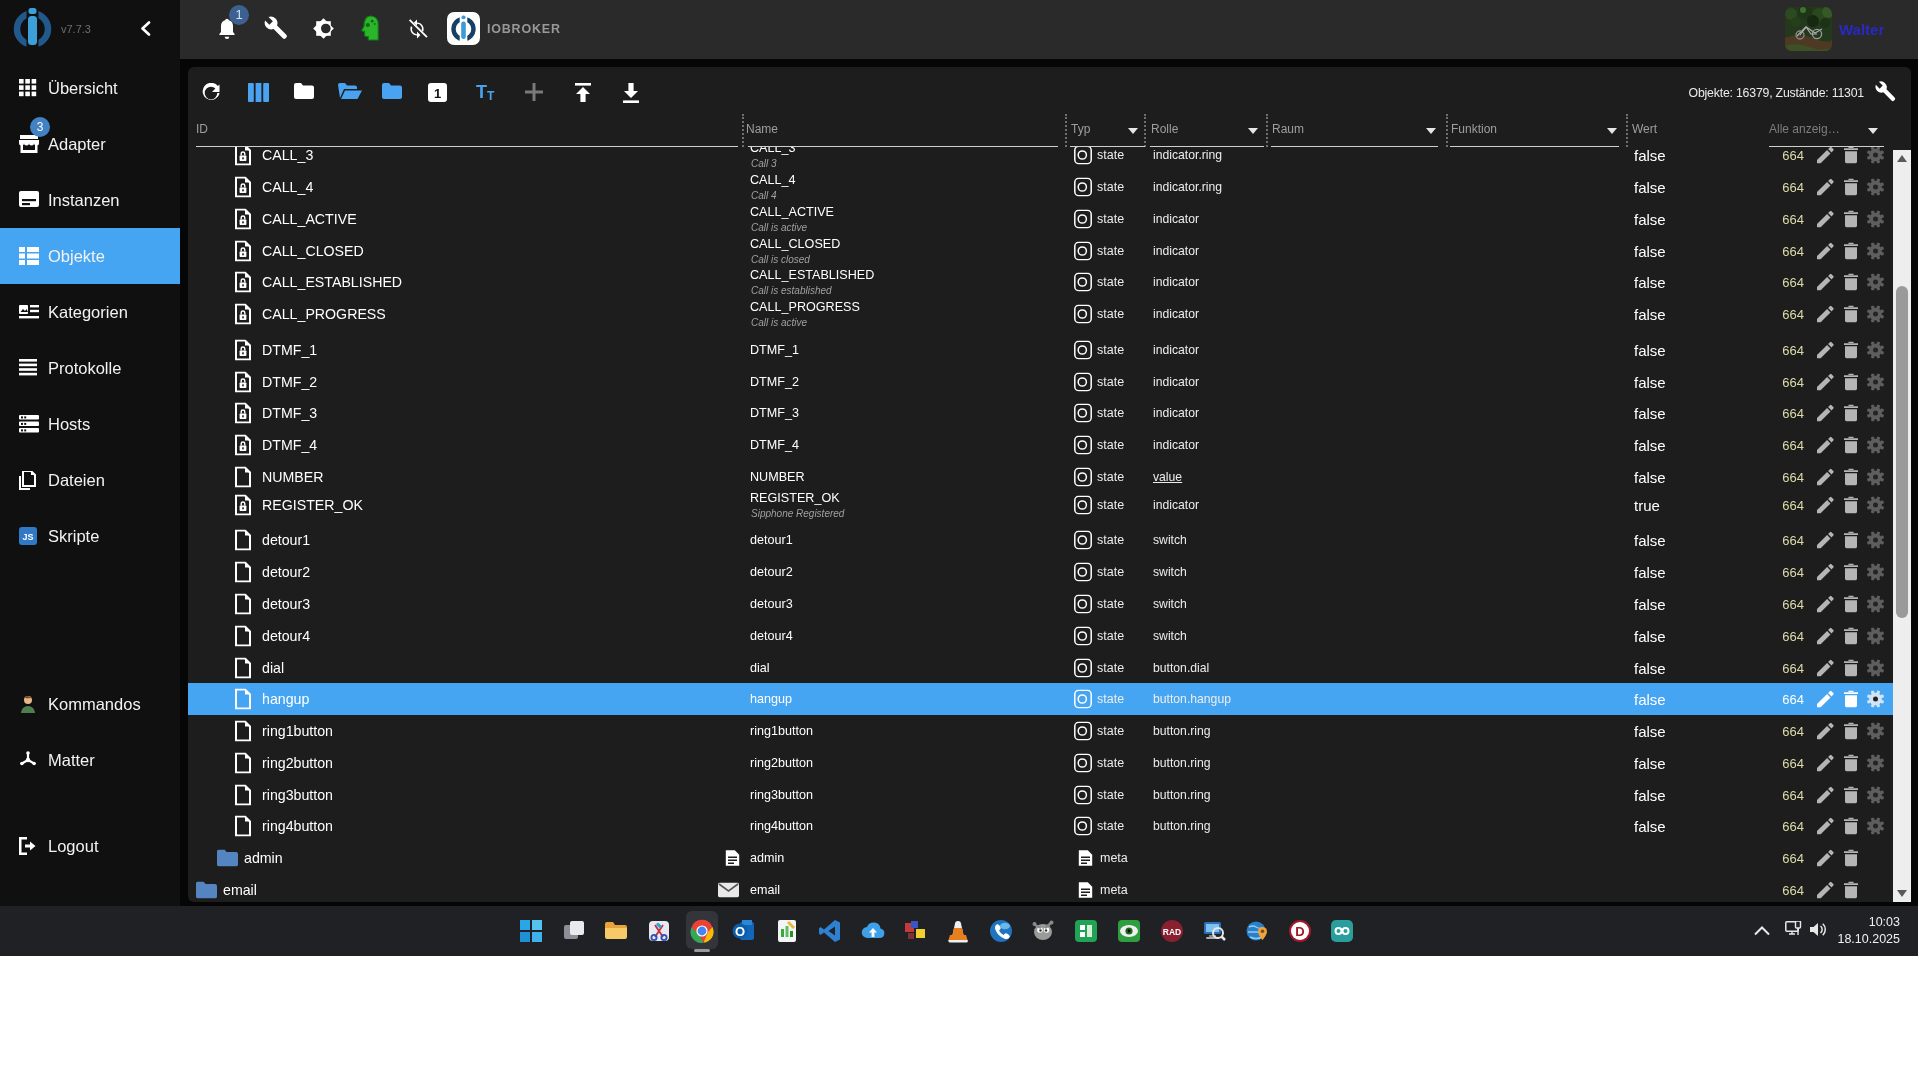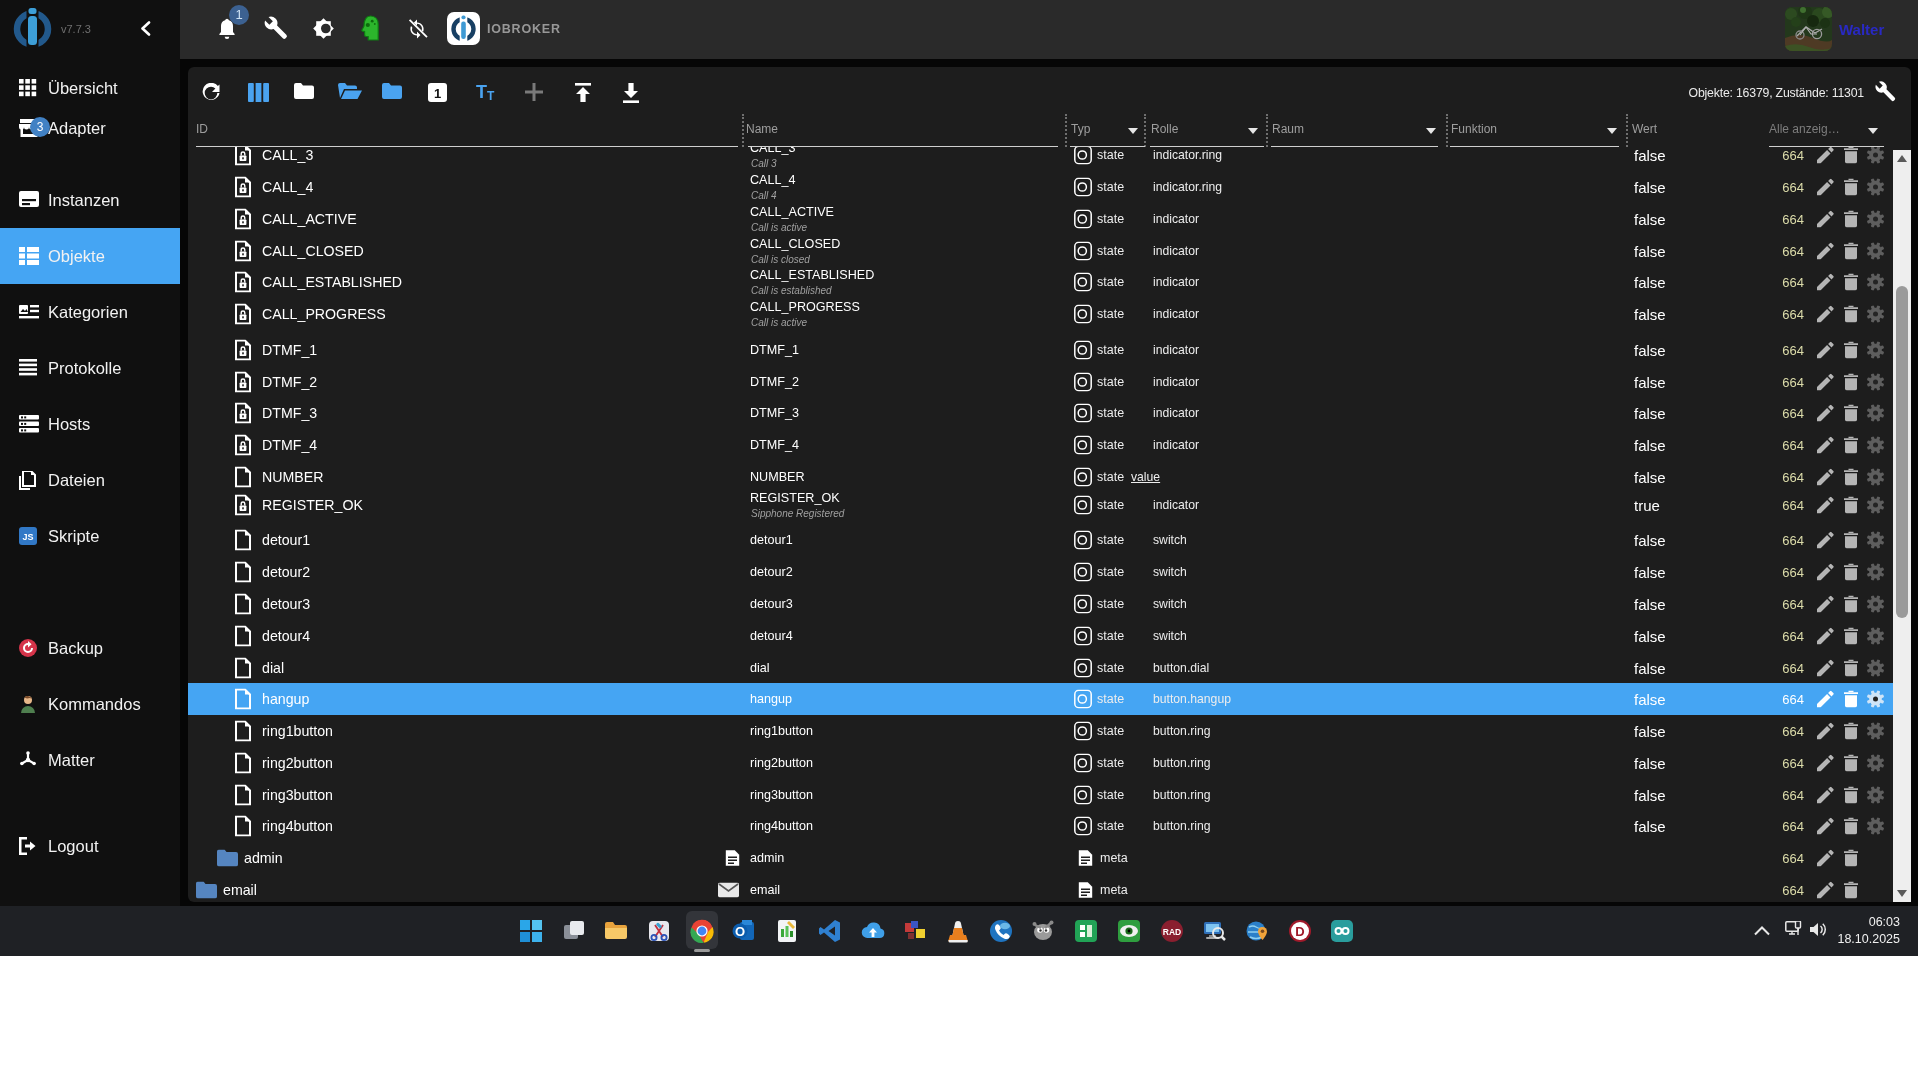--- a/index.html
+++ b/index.html
@@ -60,21 +60,21 @@
           <rect x="0.0" y="6.3" width="4.6" height="4.6" fill="#ffffff"></rect>
           <rect x="6.3" y="6.3" width="4.6" height="4.6" fill="#ffffff"></rect>
           <rect x="12.6" y="6.3" width="4.6" height="4.6" fill="#ffffff"></rect>
           <rect x="0.0" y="12.6" width="4.6" height="4.6" fill="#ffffff"></rect>
           <rect x="6.3" y="12.6" width="4.6" height="4.6" fill="#ffffff"></rect>
           <rect x="12.6" y="12.6" width="4.6" height="4.6" fill="#ffffff"></rect>
         </svg>
       </span>
       <span class="lbl">Übersicht</span>
     </div>
-<div class="mi a" style="top:100px;padding-left:36px;">
+<div class="mi a" style="top:116px;padding-left:36px;">
       <span class="ic">
         <svg width="20" height="18" viewBox="0 0 20 18">
           <rect x="1" y="0" width="18" height="4" fill="#ffffff"></rect>
           <path d="M0 5 h20 v3 a2.5 2.5 0 0 1 -5 0 a2.5 2.5 0 0 1 -5 0 a2.5 2.5 0 0 1 -5 0 a2.5 2.5 0 0 1 -5 0 z" fill="#ffffff"></path>
           <path d="M1.5 10 v8 h17 v-8 h-2.5 v5 h-12 v-5 z" fill="#ffffff"></path>
         </svg>
       </span>
       <span class="lbl">Adapter</span>
     </div>
 <div class="mi a" style="top:172px;">
@@ -150,29 +150,20 @@
       <span class="lbl">Hosts</span>
     </div>
 <div class="mi a" style="top:508px;">
       <span class="ic">
         <svg width="18" height="18" viewBox="0 0 18 18">
           <rect x="0" y="0" width="18" height="18" rx="3" fill="#3178c6"></rect>
           <text x="9" y="13" font-family="Liberation Sans" font-size="9" font-weight="bold" fill="#fff" text-anchor="middle">JS</text>
         </svg>
       </span>
       <span class="lbl">Skripte</span>
-    </div>
-<div class="mi a" style="top:620px;">
-      <span class="ic">
-        <svg width="18" height="18" viewBox="0 0 18 18">
-          <circle cx="9" cy="9" r="9" fill="#d5344a"></circle>
-          <path d="M9 4 a5 5 0 1 0 5 5 h-2 a3 3 0 1 1 -3 -3 v2.6 l3.6-3.3 L9 2z" fill="#fff"></path>
-        </svg>
-      </span>
-      <span class="lbl">Backup</span>
     </div>
 <div class="mi a" style="top:676px;">
       <span class="ic">
         <svg width="18" height="18" viewBox="0 0 18 18">
           <circle cx="9" cy="5" r="4" fill="#e8b88a"></circle>
           <path d="M5.5 2.5 a4.5 4.5 0 0 1 7.5 1.5 l-2-1 -3 0.6z" fill="#7a4a28"></path>
           <path d="M2 18 a7 7 0 0 1 14 0z" fill="#4f7f4f"></path>
         </svg>
       </span>
       <span class="lbl">Kommandos</span>
@@ -872,21 +863,21 @@
         </span>
 <span class="a idtxt" style="left:74px;top:50%;">NUMBER</span>
 <span class="a nm" style="left:562px;top:50%;transform:translateY(-50%);">NUMBER</span>
 <span class="a tico" style="left:886px;top:50%;">
           <svg width="18" height="19" viewBox="0 0 18 19">
             <rect x="0.8" y="0.8" width="16.4" height="17.4" rx="4" fill="none" stroke="#fff" stroke-width="1.5"></rect>
             <circle cx="8.3" cy="9.5" r="4.1" fill="none" stroke="#fff" stroke-width="1.5"></circle>
           </svg>
         </span>
 <span class="a typtxt" style="left:909px;top:50%;transform:translateY(-50%);">state</span>
-<span class="a rolle" style="left:943px;top:50%;transform:translateY(-50%);text-decoration:underline;">value</span>
+<span class="a rolle" style="left:965px;top:50%;transform:translateY(-50%);text-decoration:underline;">value</span>
 <span class="a wert" style="left:1446px;top:50%;transform:translateY(-50%);">false</span>
 <span class="a v664" style="left:1580px;width:36px;text-align:right;top:50%;transform:translateY(-50%);color:#dcdcaa;">664</span>
 <span class="a tico" style="left:1629px;top:50%;">
           <svg width="17" height="17" viewBox="0 0 17 17">
             <path d="M0 13.6 V17 h3.4 L13.5 6.9 10.1 3.5z" fill="#b5b5b5"></path>
             <path d="M16.3 4.1 a1.1 1.1 0 0 0 0-1.6 L14.5 0.7 a1.1 1.1 0 0 0 -1.6 0 L11.1 2.5 l3.4 3.4z" fill="#b5b5b5"></path>
           </svg>
         </span>
 <span class="a tico" style="left:1656px;top:50%;">
           <svg width="14" height="17" viewBox="0 0 14 17">
@@ -1693,14 +1684,14 @@
         <rect x="10.5" y="0" width="5" height="7" rx="1" fill="#21232a" stroke="#e8e8e8" stroke-width="1.4"></rect>
         <line x1="13" y1="7" x2="13" y2="14" stroke="#e8e8e8" stroke-width="1.4"></line>
       </svg>
     </div>
 <div class="a" style="left:1810px;top:922px;">
       <svg width="17" height="15" viewBox="0 0 17 15">
         <path d="M0 5 h3.5 L8 1 v13 L3.5 10 H0z" fill="#e8e8e8"></path>
         <path d="M10.5 4 a4.5 4.5 0 0 1 0 7 M12.8 1.8 a7.8 7.8 0 0 1 0 11.4" fill="none" stroke="#e8e8e8" stroke-width="1.5"></path>
       </svg>
     </div>
-<div class="a" style="left:1838px;top:915px;width:62px;text-align:right;color:#f0f0f0;font-size:12.5px;">06:03</div>
+<div class="a" style="left:1838px;top:915px;width:62px;text-align:right;color:#f0f0f0;font-size:12.5px;">10:03</div>
 <div class="a" style="left:1820px;top:932px;width:80px;text-align:right;color:#f0f0f0;font-size:12.5px;">18.10.2025</div>
 </div>
 </body></html>

